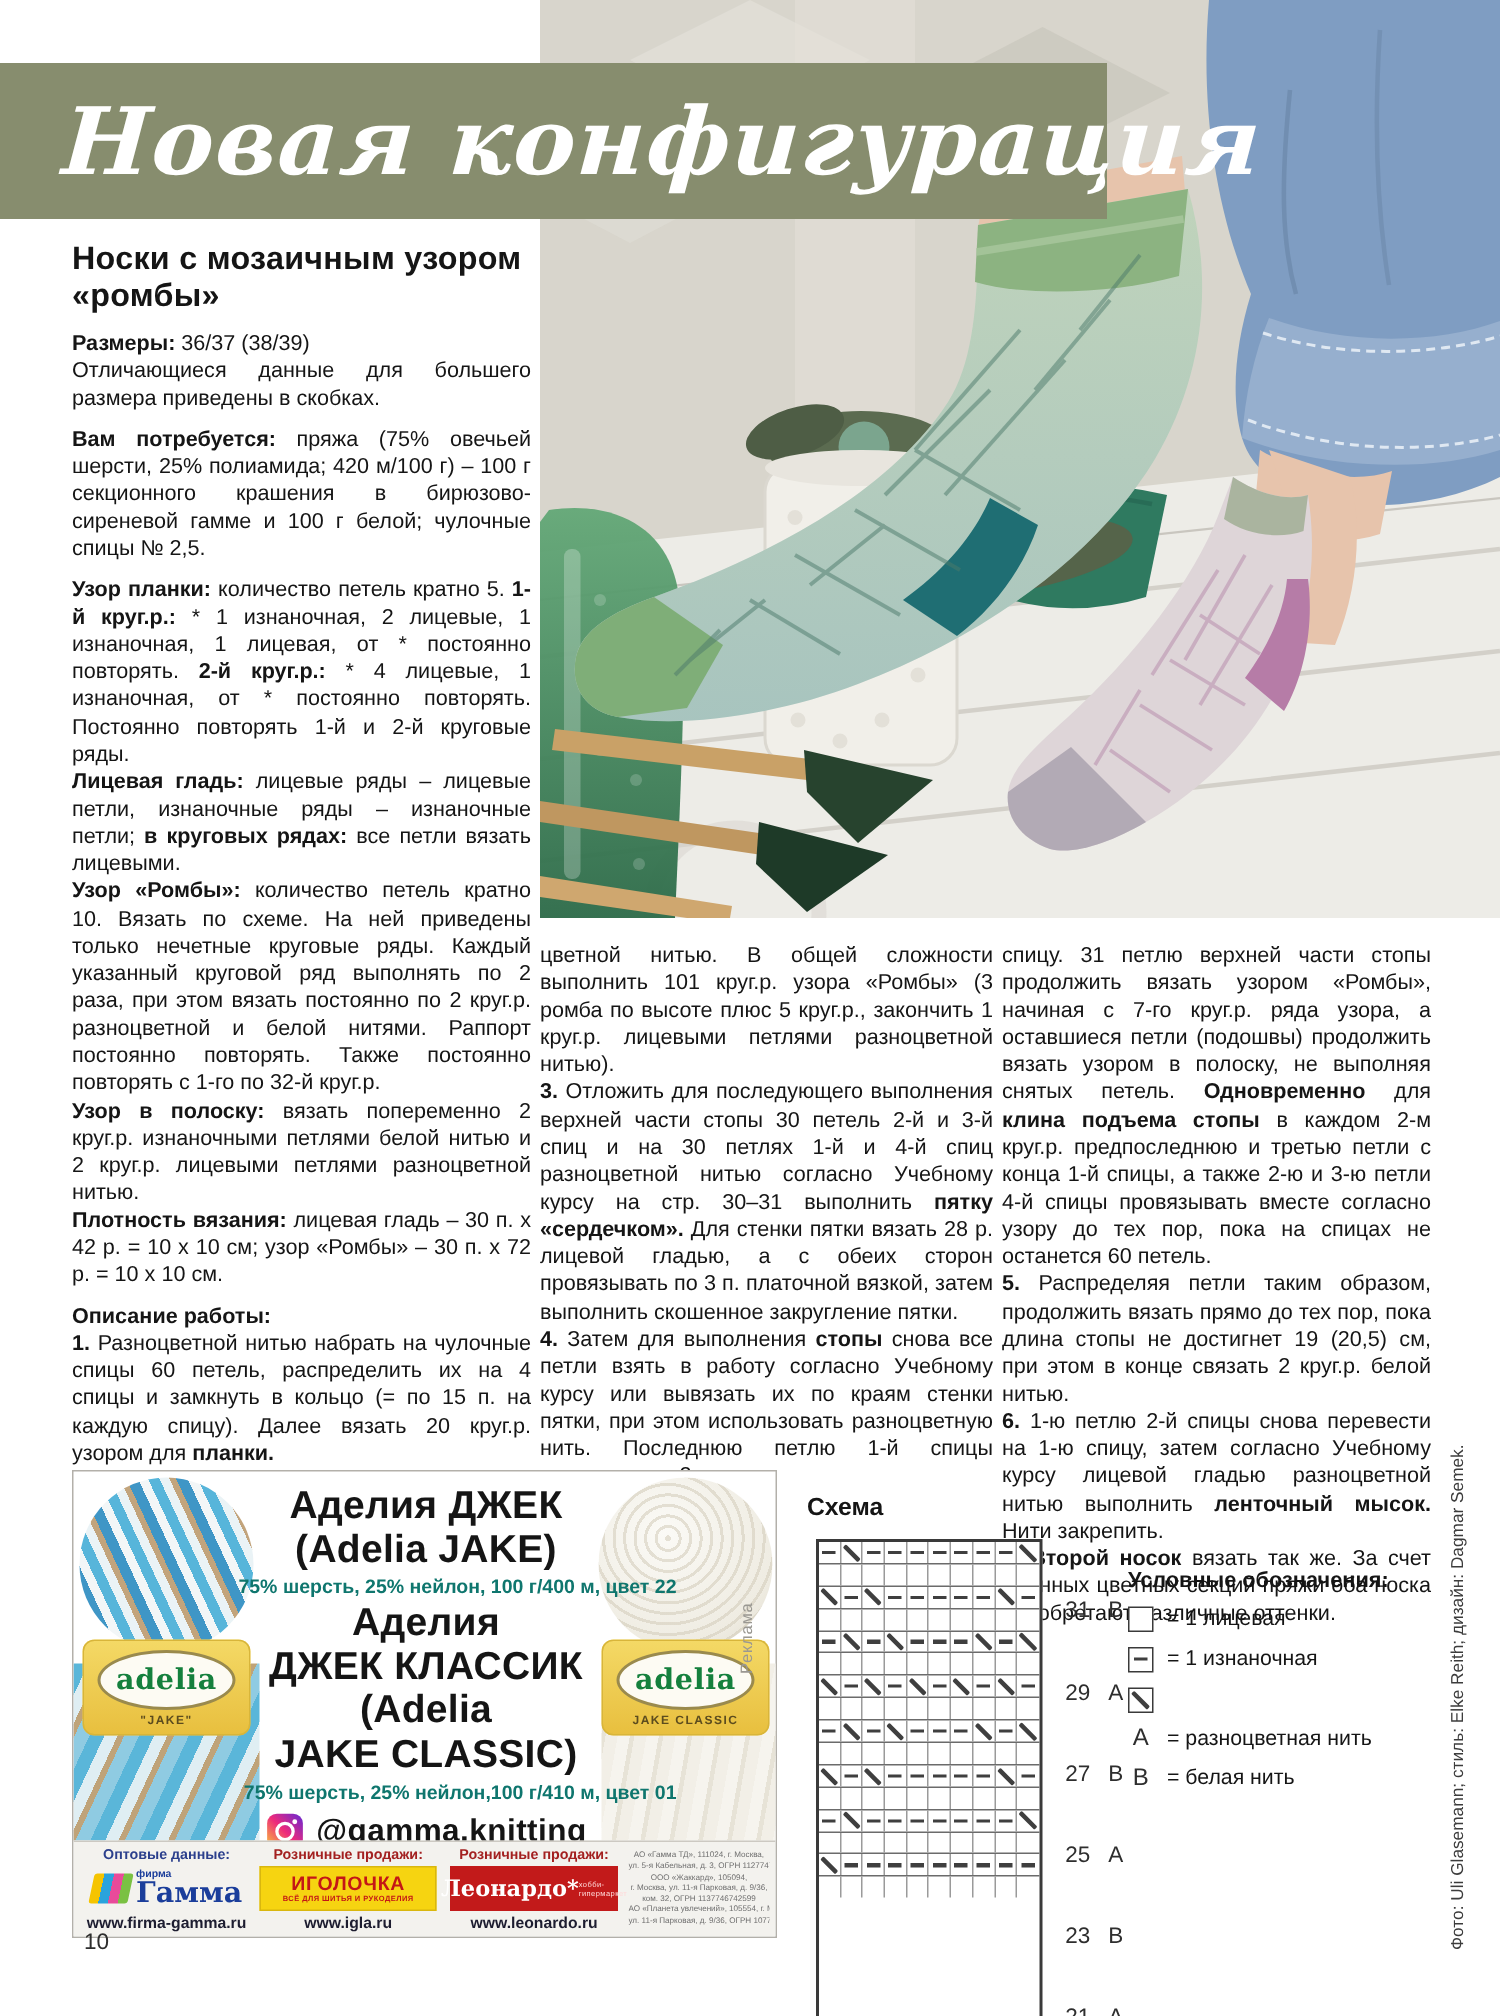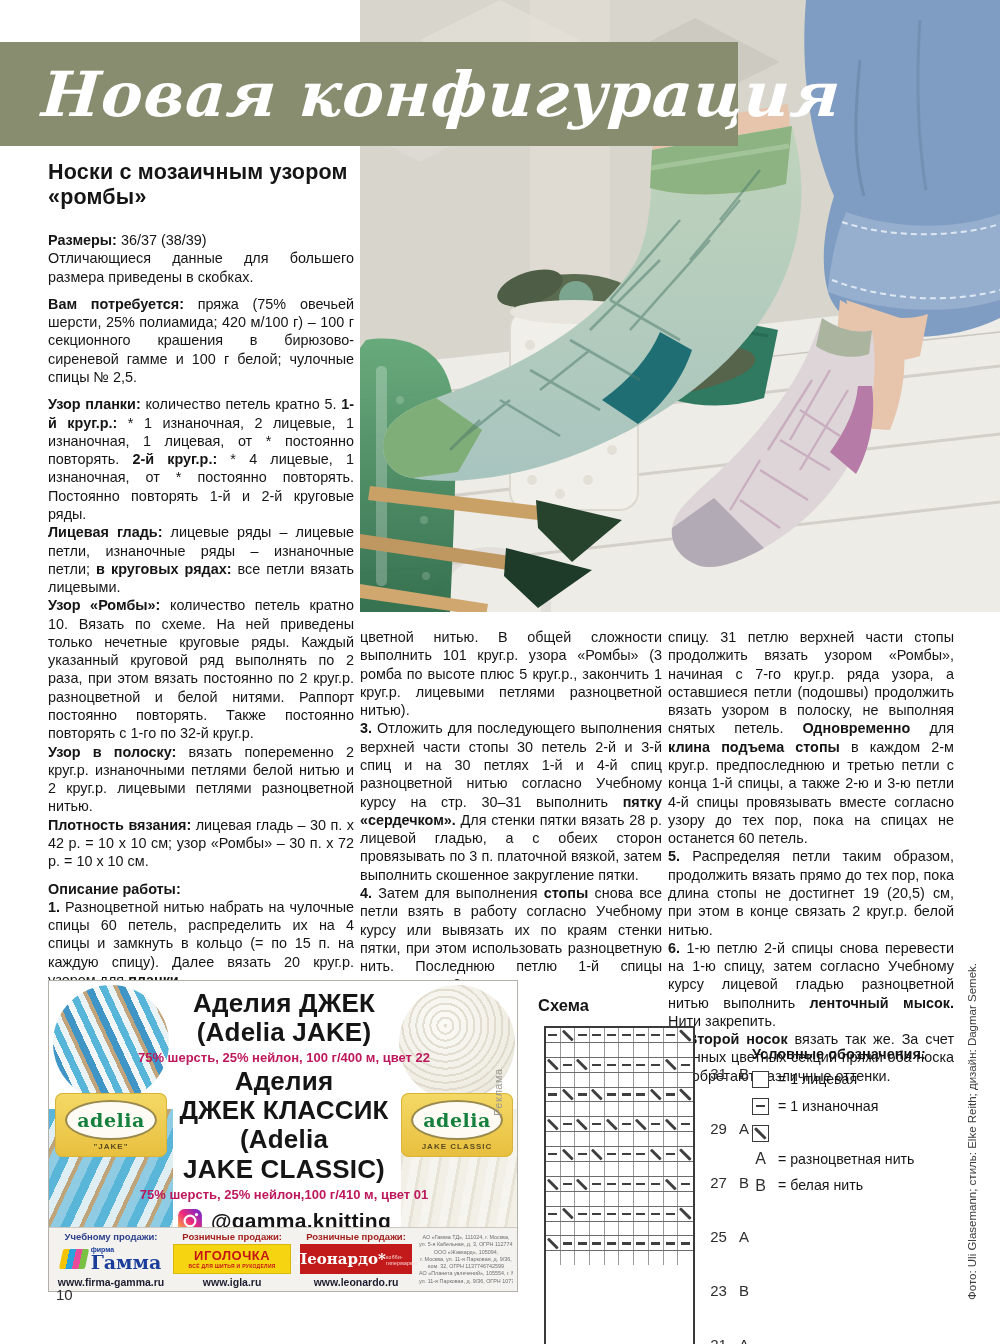--- a/index.html
+++ b/index.html
@@ -19,33 +19,33 @@
     font-family:"DejaVu Serif", serif; font-style:italic; font-weight:bold;
     font-size:62px; color:#fff; letter-spacing:1px; white-space:nowrap;
     transform:skewX(-4deg);
   }
   
   .headline {
     position:absolute; left:48px; top:160px; width:300px; z-index:2;
     font-size:21.5px; font-weight:bold; line-height:1.16; letter-spacing:.2px;
   }
   .col { position:absolute; font-size:14.4px; line-height:1.27; text-align:justify; z-index:2; }
-  .col1 { left:48px;  top:231px; width:306px; }
+  .col1 { left:48px;  top:220px; width:306px; }
   .col2 { left:360px; top:628px; width:302px; }
   .col3 { left:668px; top:628px; width:286px; }
   .para.gap { margin-top:9px; }
   .para b { font-weight:bold; }
   
   .ad {
     position:absolute; left:48px; top:980px; width:470px; height:312px;
     border:1px solid #b3b0aa; background:#fff; z-index:2; overflow:hidden;
   }
   .ad-center { position:absolute; left:68px; top:8px; width:334px; text-align:center; z-index:3;}
   .ad-big  { font-size:26px; font-weight:bold; line-height:1.12; letter-spacing:.2px; }
-  .ad-spec { font-size:13px; font-weight:bold; color:#be185d; margin:3px 0 2px; }
+  .ad-spec { font-size:13px; font-weight:bold; color:#0f766e; margin:3px 0 2px;text-align:right; }
   .ad-insta { margin-top:6px; display:flex; align-items:center; justify-content:center; gap:8px; }
   .ad-insta-text { font-size:21px; font-weight:bold; letter-spacing:.3px; }
   .ball { position:absolute; border-radius:50%; }
   .ball-left {
     left:4px; top:4px; width:116px; height:116px;
     background:repeating-linear-gradient(65deg,#57b5da 0 7px,#eaf3f6 7px 13px,#c2a47c 13px 17px,#3f96c6 17px 24px,#f2f6f7 24px 30px);
   }
   .ball-right {
     left:350px; top:4px; width:116px; height:116px;
     background:
@@ -333,21 +333,21 @@
             </defs>
           <rect x="1" y="1" width="22" height="22" rx="6" fill="url(#ig)"></rect>
           <circle cx="12" cy="12" r="5" fill="none" stroke="#fff" stroke-width="2"></circle>
           <circle cx="18" cy="6" r="1.5" fill="#fff"></circle>
         </svg>
         <span class="ad-insta-text">@gamma.knitting</span>
       </div>
     </div>
     <div class="vendor-strip" id="vendor-strip">
         <div class="vblock vb1">
-          <div class="vlabel" style="color: rgb(43, 63, 140);">Учебному продажи:</div>
+          <div class="vlabel" style="color: rgb(43, 63, 140);">Оптовые данные:</div>
           <div class="logo-gamma">
             <span class="gamma-icon"></span>
             <span><span class="gamma-firma">фирма</span><span class="gamma-text">Гамма</span></span>
           </div>
           <div class="vurl">www.firma-gamma.ru</div>
         </div>
         <div class="vblock vb2">
           <div class="vlabel" style="color: rgb(163, 32, 32);">Розничные продажи:</div>
           <div class="logo-igla">
             <div class="igla-text">ИГОЛОЧКА</div>

